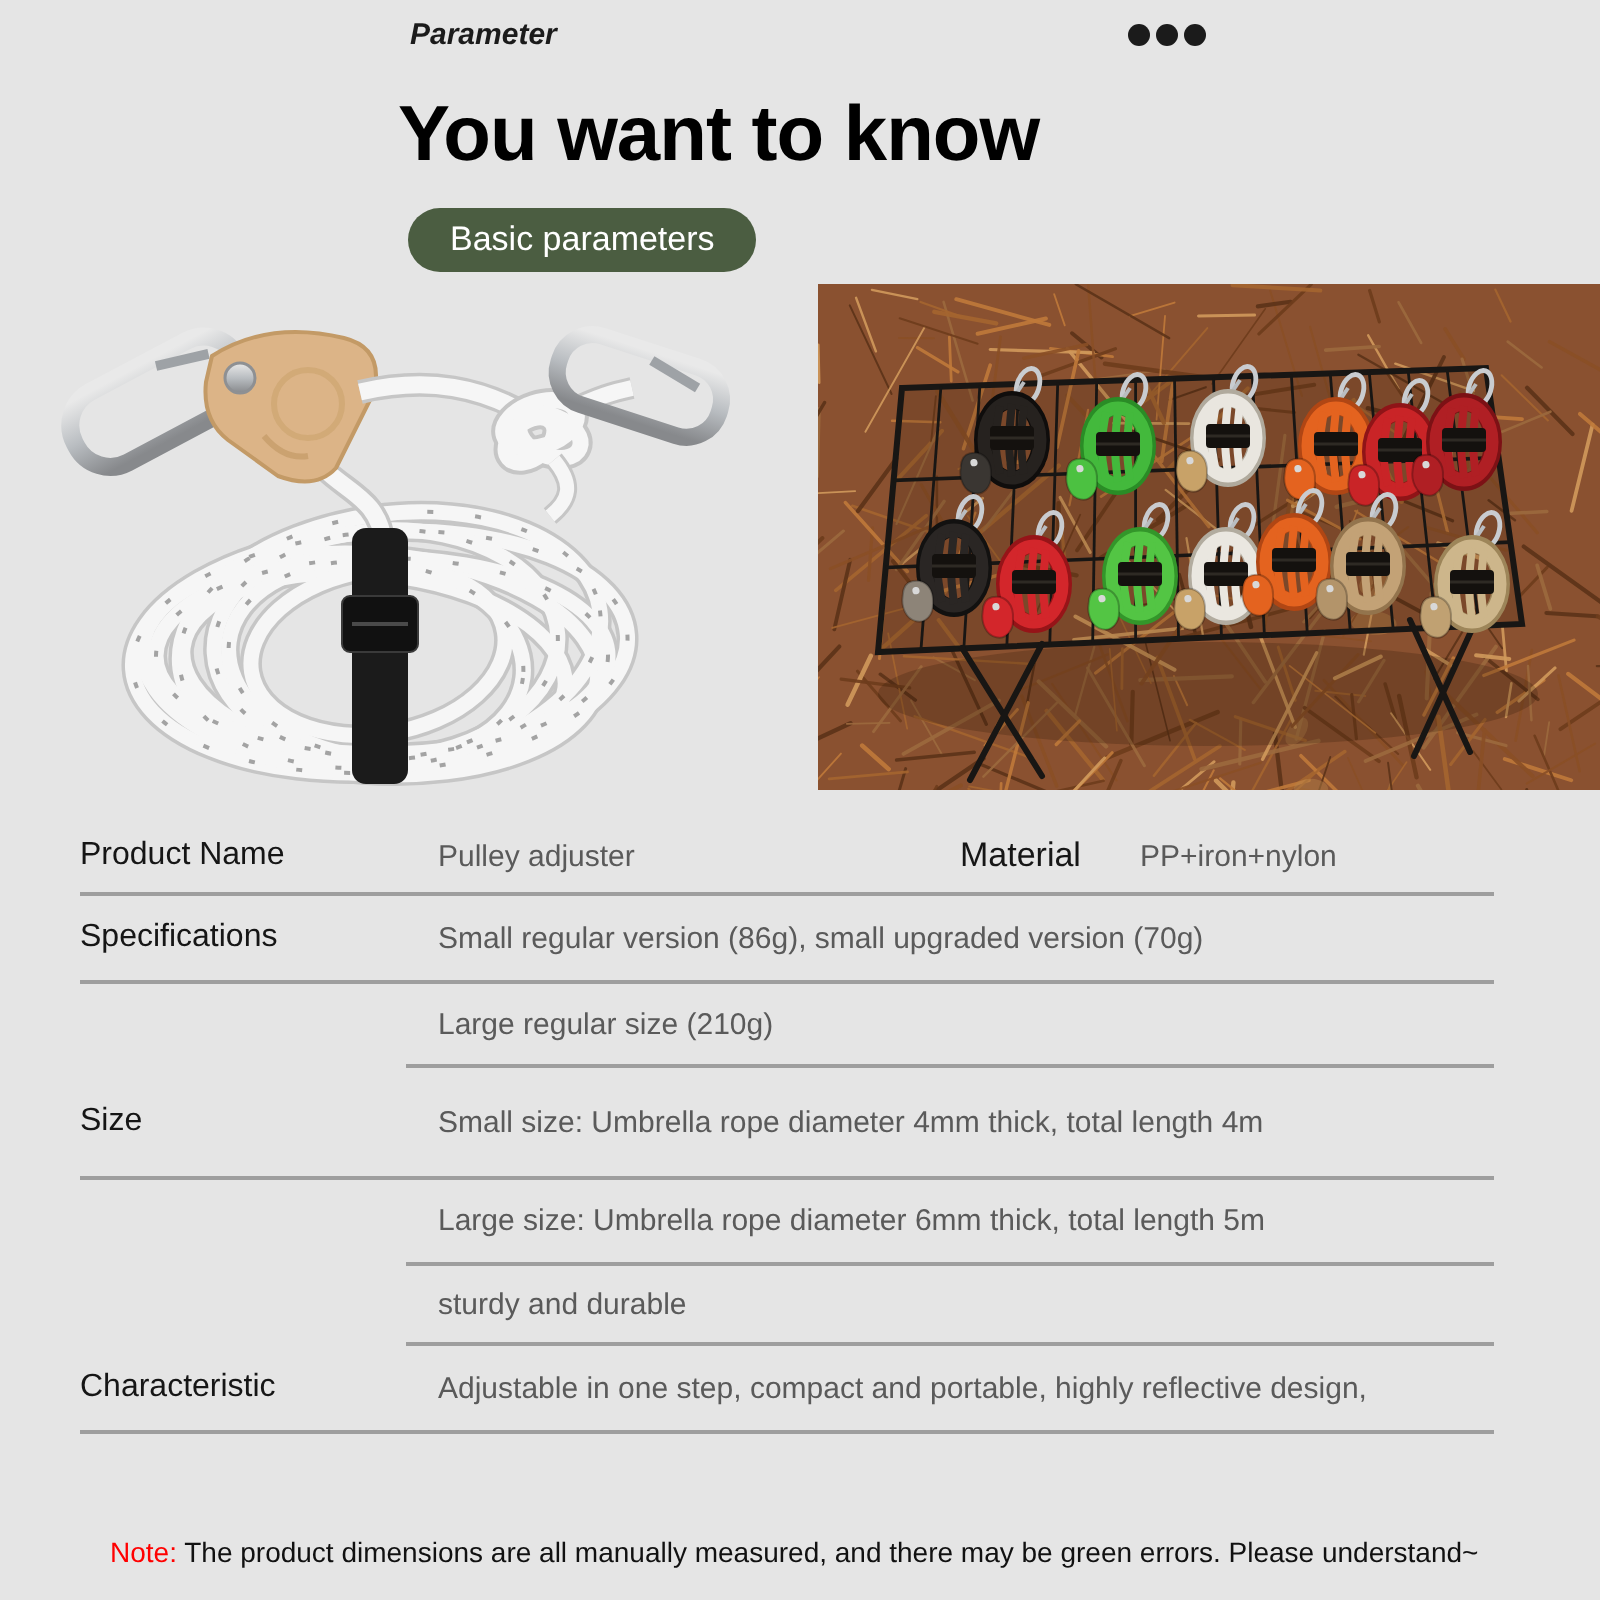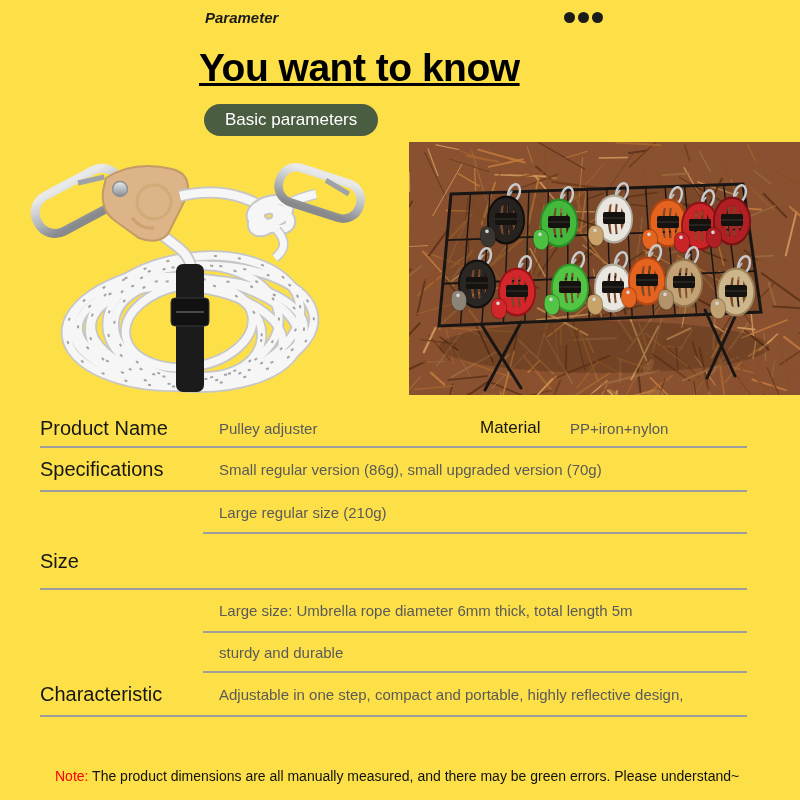--- a/index.html
+++ b/index.html
@@ -1,35 +1,35 @@
 <!DOCTYPE html>
 <html><head>
 <meta charset="utf-8">
 <style>
   html,body{margin:0;padding:0;background:#fff;}
-  .page{position:relative;width:800px;height:800px;background:#fde047;overflow:hidden;
+  .page{position:relative;width:800px;height:800px;background:#e5e5e5;overflow:hidden;
         font-family:"Liberation Sans",sans-serif;color:#111;}
 
   .eyebrow{position:absolute;left:205px;top:9px;font-size:15px;font-weight:bold;
            font-style:italic;color:#1b1b1b;}
   .dots{position:absolute;left:564px;top:12px;display:flex;gap:3px;}
   .dot{width:11px;height:11px;border-radius:50%;background:#1b1b1b;}
 
   .title{position:absolute;left:199px;top:47px;font-size:39px;font-weight:bold;
-         letter-spacing:-0.5px;color:#000;line-height:42px;text-decoration:underline;}
+         letter-spacing:-0.5px;color:#000;line-height:42px;}
   .badge{position:absolute;left:204px;top:104px;height:32px;line-height:32px;
          padding:0 21px;border-radius:16px;background:#4b5d41;color:#ffffff;font-size:17px;}
 
   .product-img{position:absolute;left:15px;top:150px;width:375px;height:256px;}
   .scene-img{position:absolute;left:409px;top:142px;width:391px;height:253px;}
 
   .spec{position:absolute;left:40px;top:410px;width:707px;}
   .row{display:flex;align-items:stretch;box-sizing:border-box;}
   .row.full{border-bottom:2px solid #9e9e9e;}
-  .lbl{width:163px;flex:none;font-size:20px;color:#161616;display:flex;align-items:center;}
+  .lbl{width:163px;flex:none;font-size:16px;color:#161616;display:flex;align-items:center;}
   .val{flex:1;padding-left:16px;font-size:15px;color:#5a5a5a;display:flex;align-items:center;
        position:relative;box-sizing:border-box;}
   .row.part .val{border-bottom:2px solid #9e9e9e;}
   .mat-lbl{position:absolute;left:277px;top:0;height:100%;display:flex;align-items:center;
            font-size:17px;color:#161616;}
   .mat-val{position:absolute;left:367px;top:0;height:100%;display:flex;align-items:center;
            font-size:15px;color:#5a5a5a;}
 
   .note{position:absolute;left:55px;top:768px;font-size:14px;color:#111;white-space:pre;}
   .note .nlabel{color:#ff0000;margin-top:16px;}
@@ -693,20 +693,23 @@
         </div>
     </div>
     <div class="row part" style="height:42px">
       <div class="lbl"></div>
       <div class="val">
           <span>Large regular size (210g)</span>
         </div>
     </div>
     <div class="row full" style="height:56px">
       <div class="lbl">Size</div>
+      <div class="val">
+          <span>Small size: Umbrella rope diameter 4mm thick, total length 4m</span>
+        </div>
     </div>
     <div class="row part" style="height:43px">
       <div class="lbl"></div>
       <div class="val">
           <span>Large size: Umbrella rope diameter 6mm thick, total length 5m</span>
         </div>
     </div>
     <div class="row part" style="height:40px">
       <div class="lbl"></div>
       <div class="val">

